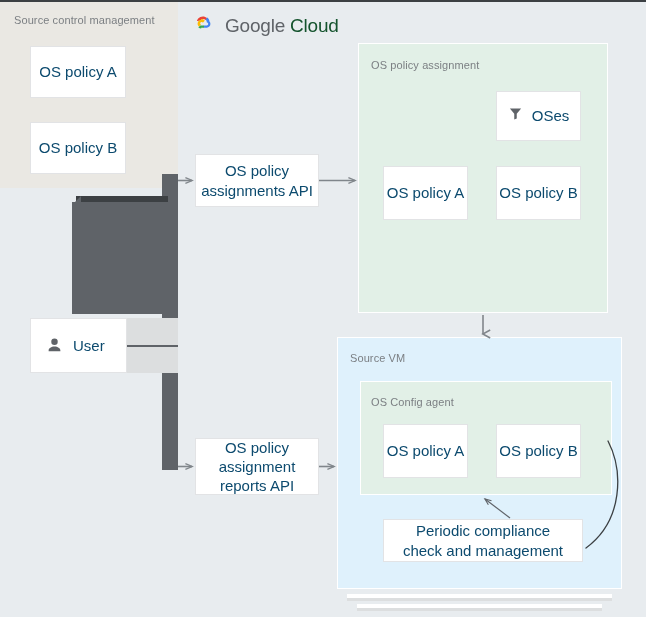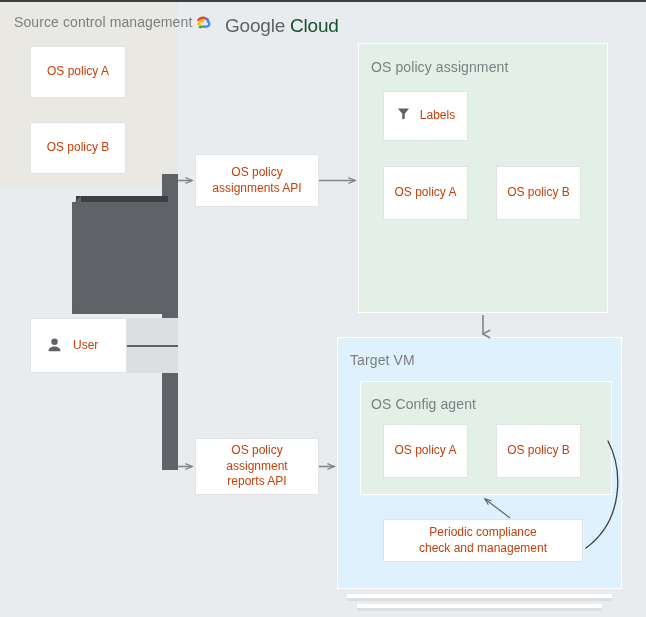--- a/index.html
+++ b/index.html
@@ -46,37 +46,37 @@
     border: 1px solid #ffffff;
   }
   .panel-agent {
     left: 360px; top: 381px;
     width: 252px; height: 114px;
     background: #e2f0e7;
     border: 1px solid #ffffff;
   }
   .panel-label {
     position: absolute;
-    font-size: 14px;
+    font-size: 11px;
     color: #7b7f83;
     letter-spacing: .1px;
     white-space: nowrap;
   }
   
   .node {
     position: absolute;
     box-sizing: border-box;
     background: #ffffff;
     border: 1px solid #e2e3e5;
     display: flex;
     align-items: center;
     justify-content: center;
     text-align: center;
-    font-size: 12px;
-    color: #c2410c;
+    font-size: 15px;
+    color: #0c4a6e;
     line-height: 1.28;
   }
   .node.withicon {
     gap: 9px;
   }
   
   .n-scm-a { left: 30px; top: 46px;  width: 96px; height: 52px; }
   .n-scm-b { left: 30px; top: 122px; width: 96px; height: 52px; }
   
   .n-api-assign  { left: 195px; top: 154px; width: 124px; height: 53px; }
@@ -216,35 +216,35 @@
     <div>
       <div>OS policy</div>
       <div>assignment</div>
       <div>reports API</div>
     </div>
   </div>
 
   <div class="panel panel-assign"></div>
   <div class="panel-label" style="left:371px; top:59px;">OS policy assignment</div>
 
-  <div class="node n-labels withicon">
+
+  <div class="node n-oses withicon">
     <span>
       <svg width="15" height="15" viewBox="0 0 24 24" fill="#5f6368">
         <path d="M3 4h18l-7 8.2V20l-4 1.6v-9.4z"></path>
       </svg>
     </span>
-    <span>Labels</span>
-  </div>
-
+    <span>OSes</span>
+  </div>
 
   <div class="node n-pol-a">OS policy A</div>
   <div class="node n-pol-b">OS policy B</div>
 
   <div class="panel panel-vm"></div>
-  <div class="panel-label" style="left:350px; top:352px;">Target VM</div>
+  <div class="panel-label" style="left:350px; top:352px;">Source VM</div>
 
   <div class="panel panel-agent"></div>
   <div class="panel-label" style="left:371px; top:396px;">OS Config agent</div>
 
   <div class="node n-vm-pol-a">OS policy A</div>
   <div class="node n-vm-pol-b">OS policy B</div>
 
   <div class="node n-compliance">
     <div>
       <div>Periodic compliance</div>

